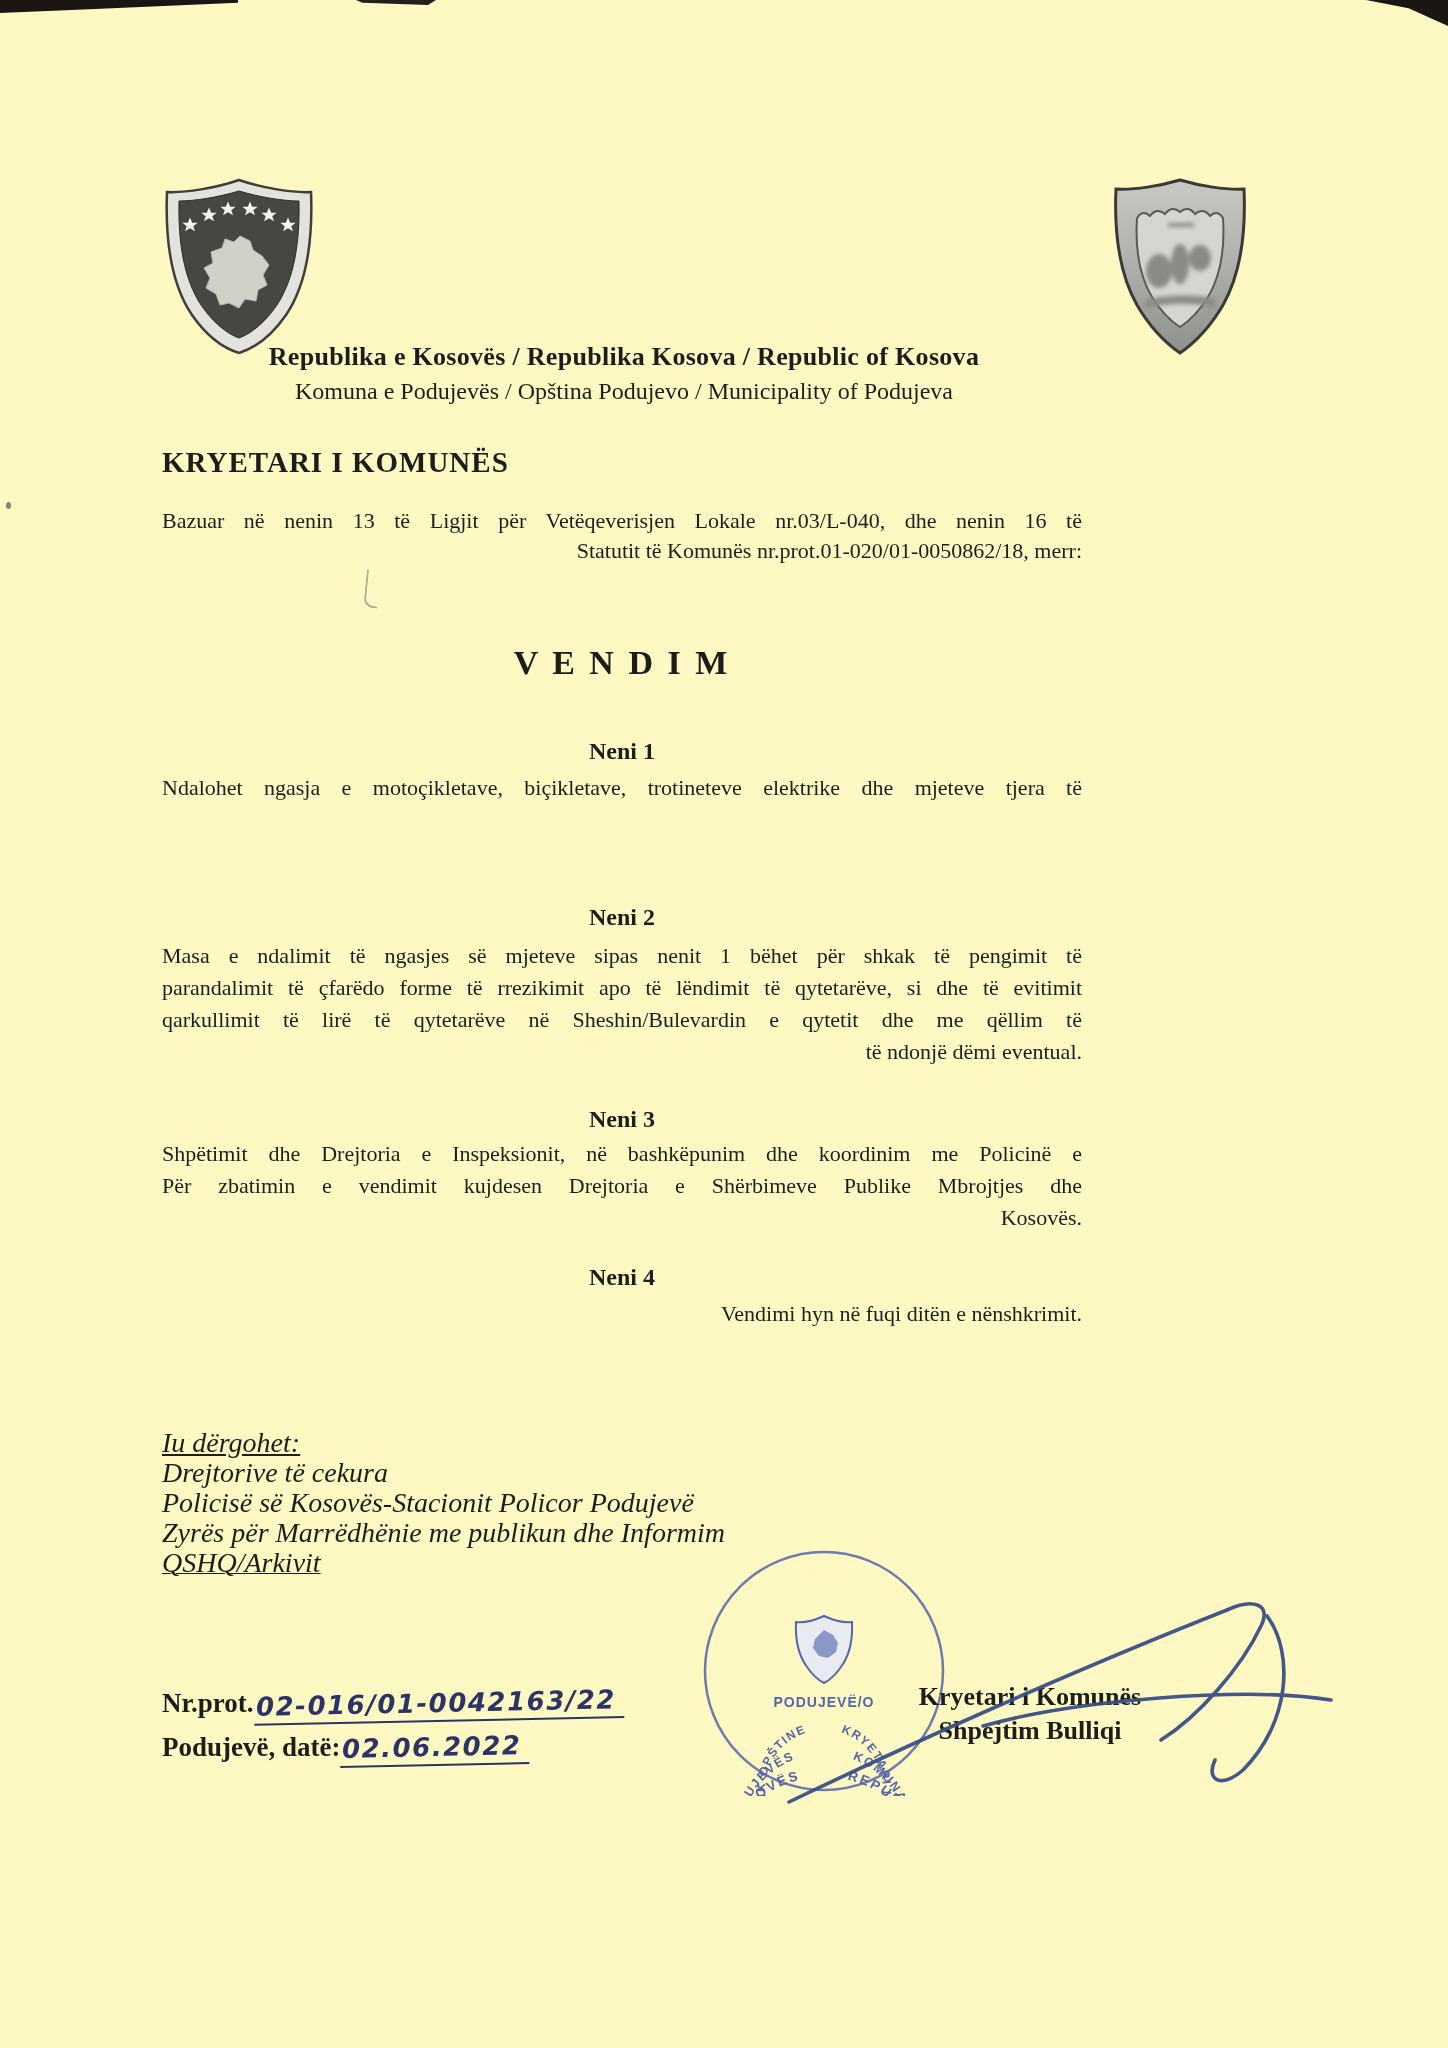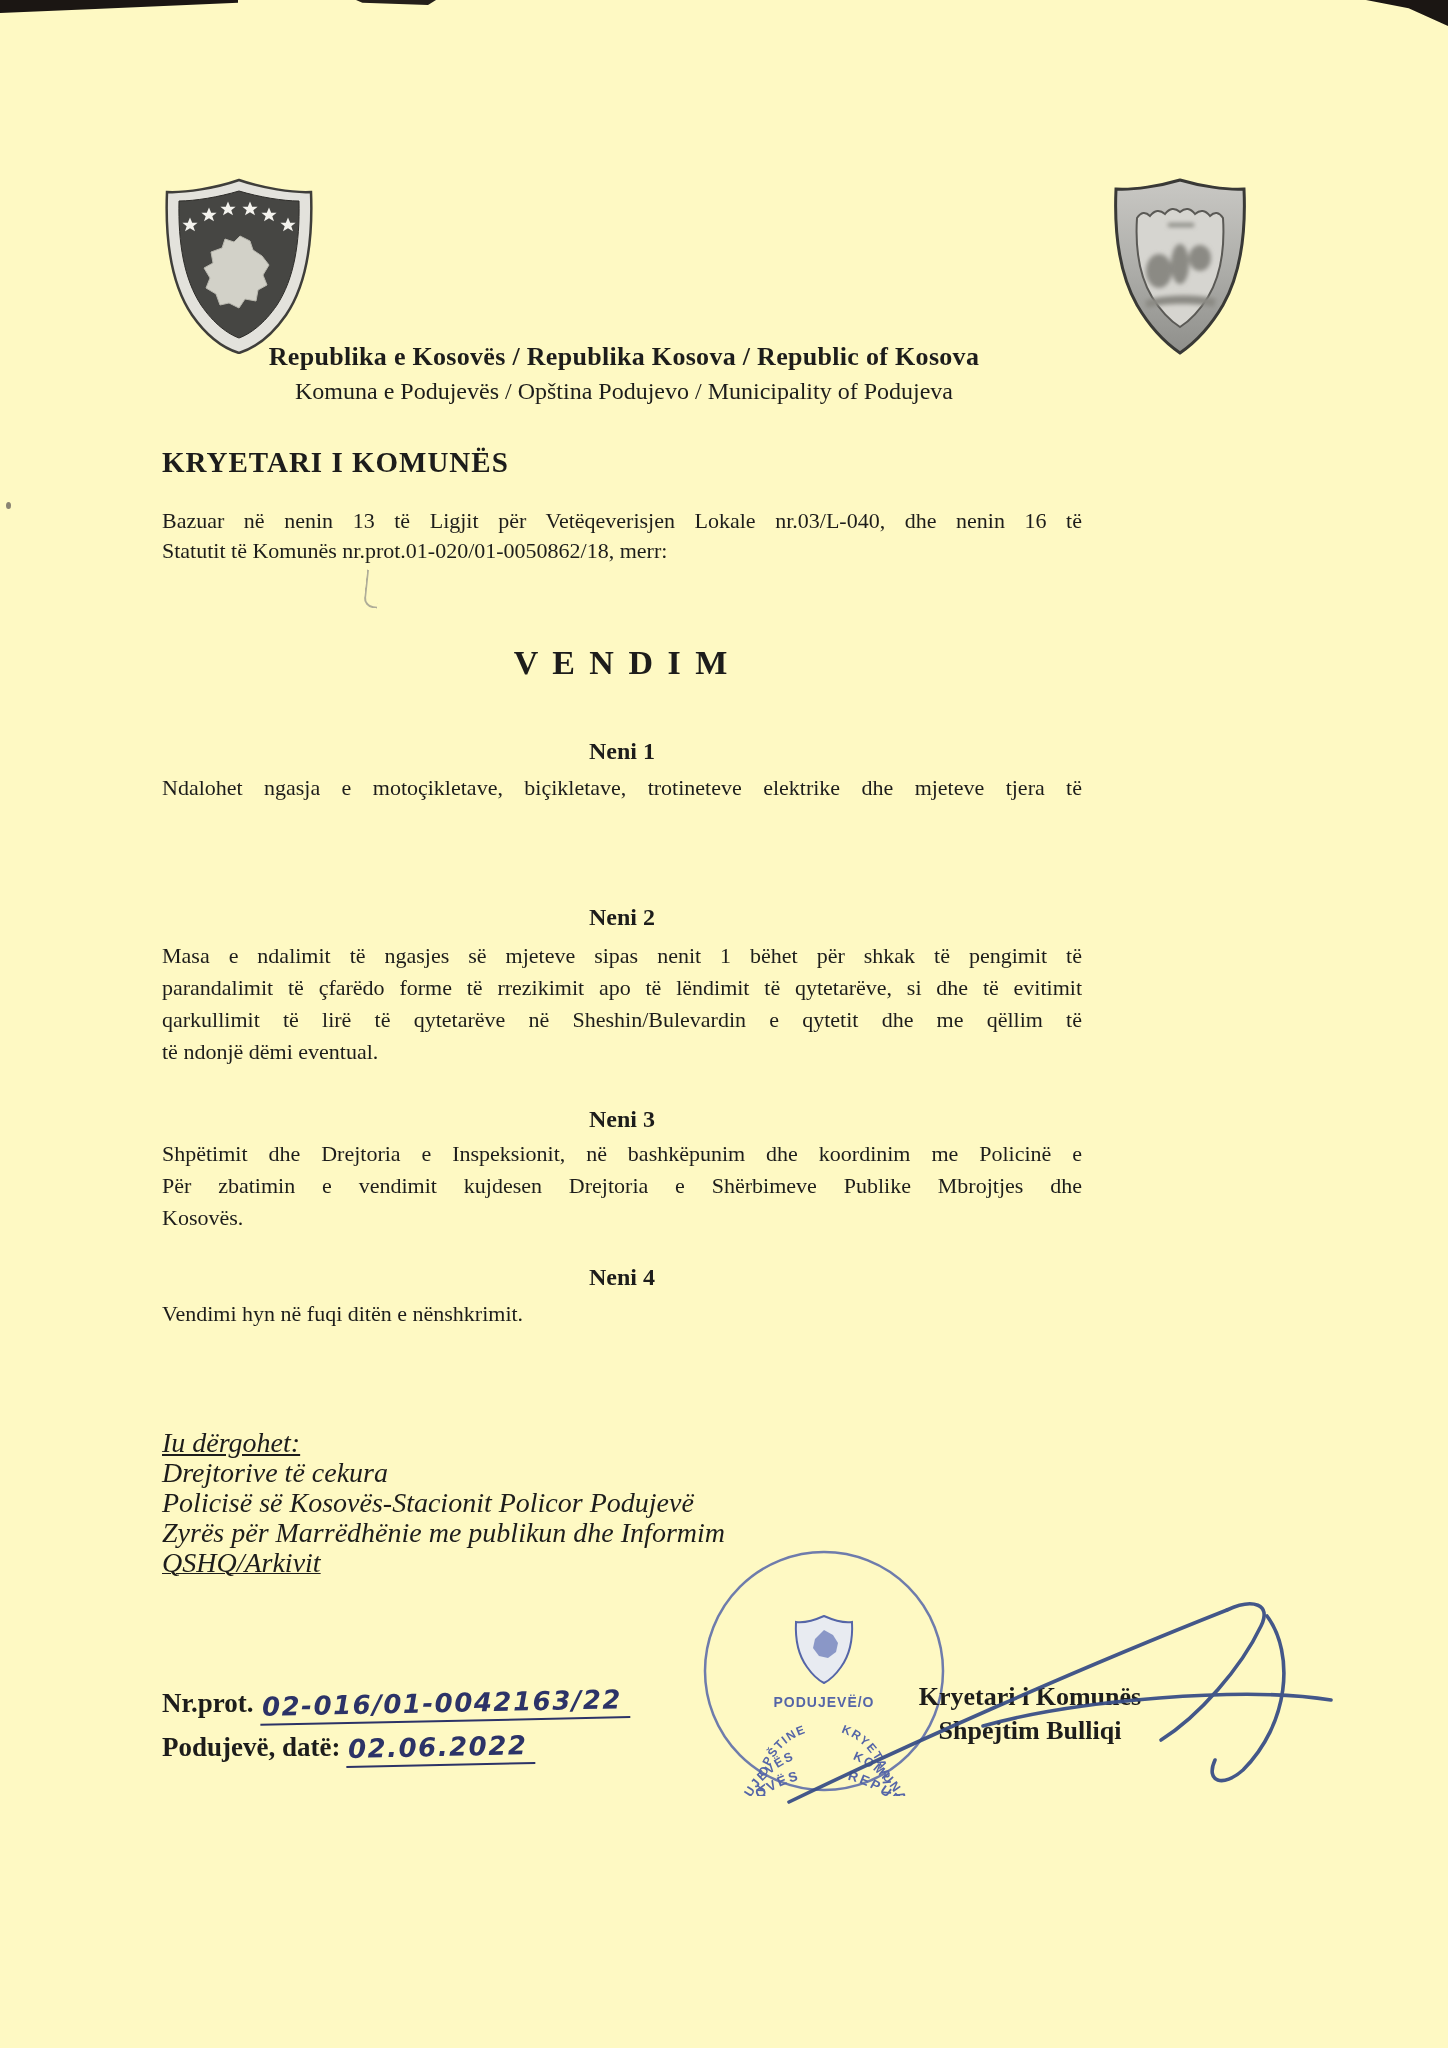--- a/index.html
+++ b/index.html
@@ -24,36 +24,36 @@
   .emblem-right{position:absolute;left:1112px;top:176px;width:137px;height:188px;}
   
   .hline1{position:absolute;left:164px;top:342px;width:920px;text-align:center;
           font-weight:bold;font-size:26px;letter-spacing:.3px;}
   .hline2{position:absolute;left:164px;top:378px;width:920px;text-align:center;font-size:24px;}
   .office-title{position:absolute;left:162px;top:446px;font-weight:bold;font-size:29px;letter-spacing:1px;}
   
   .block{position:absolute;left:162px;width:920px;font-size:22px;line-height:30px;}
   .ablock{position:absolute;left:162px;width:920px;font-size:22px;line-height:32px;}
   .jline{text-align:justify;text-align-last:justify;}
-  .lline{text-align:left;}
+  .lline{text-align:right;}
   .center-title{position:absolute;left:162px;width:920px;text-align:center;font-weight:bold;font-size:24px;font-family:Liberation Serif, serif;}
   .vendim{position:absolute;left:162px;width:920px;text-align:center;font-weight:bold;
           font-size:34px;letter-spacing:3px;top:644px;}
   .preamble{top:506px;}
   .t1{top:738px;} .p1{top:772px;}
   .t2{top:904px;} .p2{top:940px;}
   .t3{top:1106px;} .p3{top:1138px;}
   .t4{top:1264px;} .p4{top:1298px;}
   
   .dist{position:absolute;left:162px;top:1428px;font-style:italic;font-size:28px;line-height:30px;}
   .dist-heading{text-decoration:underline;}
   .dist-last{text-decoration:underline;text-decoration-thickness:1px;}
   
   .protocol{position:absolute;left:162px;top:1688px;}
-  .prot-row{display:flex;align-items:baseline;gap:6px;margin-bottom:10px;}
+  .prot-row{display:flex;align-items:baseline;margin-bottom:10px;}
   .prot-label{font-weight:bold;font-size:27px;white-space:nowrap;}
   .handwriting{
     font-family:"DejaVu Sans",sans-serif;font-style:italic;font-weight:bold;
     font-size:26px;color:#2c3367;letter-spacing:1.5px;white-space:nowrap;
     border-bottom:2.5px solid #2c3367;padding:0 8px 2px 2px;transform:rotate(-1.2deg);
   }
   
   .stamp{position:absolute;left:699px;top:1546px;width:250px;height:250px;opacity:.9;}
   .stamp text{fill:#4356a5;font-family:"Liberation Sans","DejaVu Sans",sans-serif;font-weight:bold;}
   .st1{font-size:13.5px;letter-spacing:2.2px;}

